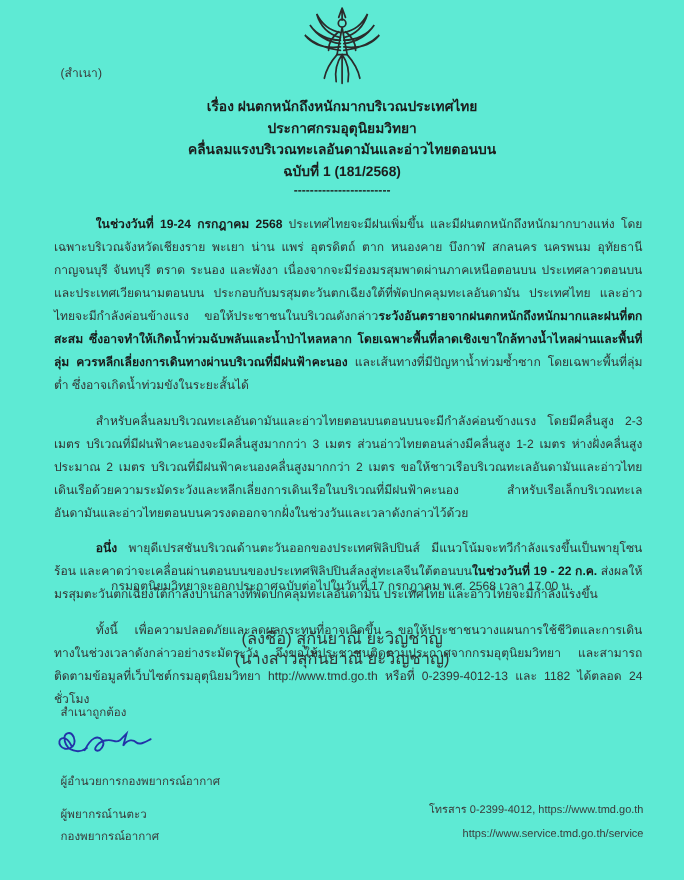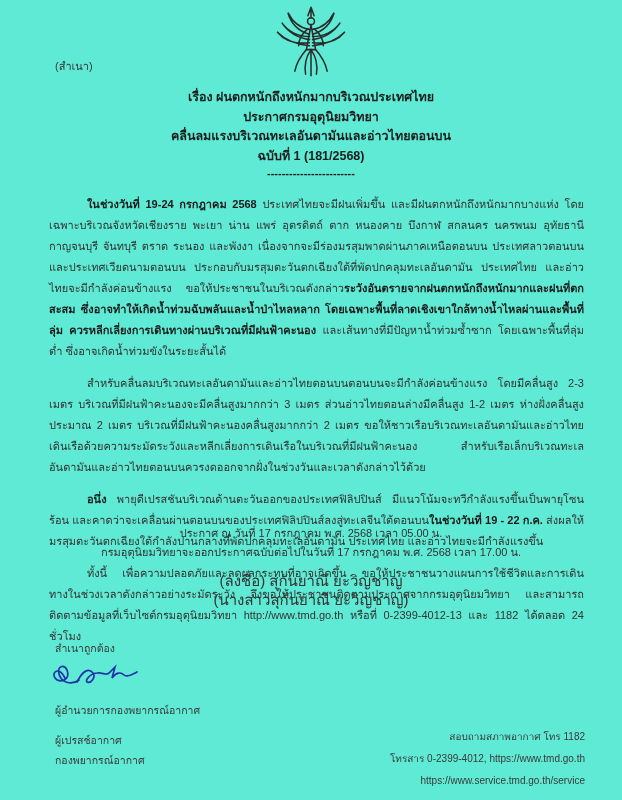--- a/index.html
+++ b/index.html
@@ -98,44 +98,42 @@
 
   <div class="content">
 
   <p class="para"><span class="b">ในช่วงวันที่ 19-24 กรกฎาคม 2568 </span><span>ประเทศไทยจะมีฝนเพิ่มขึ้น และมีฝนตกหนักถึงหนักมากบางแห่ง โดยเฉพาะบริเวณจังหวัดเชียงราย พะเยา น่าน แพร่ อุตรดิตถ์ ตาก หนองคาย บึงกาฬ สกลนคร นครพนม อุทัยธานี กาญจนบุรี จันทบุรี ตราด ระนอง และพังงา เนื่องจากจะมีร่องมรสุมพาดผ่านภาคเหนือตอนบน ประเทศลาวตอนบน และประเทศเวียดนามตอนบน ประกอบกับมรสุมตะวันตกเฉียงใต้ที่พัดปกคลุมทะเลอันดามัน ประเทศไทย และอ่าวไทยจะมีกำลังค่อนข้างแรง ขอให้ประชาชนในบริเวณดังกล่าว</span><span class="b">ระวังอันตรายจากฝนตกหนักถึงหนักมากและฝนที่ตกสะสม ซึ่งอาจทำให้เกิดน้ำท่วมฉับพลันและน้ำป่าไหลหลาก โดยเฉพาะพื้นที่ลาดเชิงเขาใกล้ทางน้ำไหลผ่านและพื้นที่ลุ่ม ควรหลีกเลี่ยงการเดินทางผ่านบริเวณที่มีฝนฟ้าคะนอง</span><span> และเส้นทางที่มีปัญหาน้ำท่วมซ้ำซาก โดยเฉพาะพื้นที่ลุ่มต่ำ ซึ่งอาจเกิดน้ำท่วมขังในระยะสั้นได้</span></p>
       <p class="para"><span>สำหรับคลื่นลมบริเวณทะเลอันดามันและอ่าวไทยตอนบนตอนบนจะมีกำลังค่อนข้างแรง โดยมีคลื่นสูง 2-3 เมตร บริเวณที่มีฝนฟ้าคะนองจะมีคลื่นสูงมากกว่า 3 เมตร ส่วนอ่าวไทยตอนล่างมีคลื่นสูง 1-2 เมตร ห่างฝั่งคลื่นสูงประมาณ 2 เมตร บริเวณที่มีฝนฟ้าคะนองคลื่นสูงมากกว่า 2 เมตร ขอให้ชาวเรือบริเวณทะเลอันดามันและอ่าวไทยเดินเรือด้วยความระมัดระวังและหลีกเลี่ยงการเดินเรือในบริเวณที่มีฝนฟ้าคะนอง สำหรับเรือเล็กบริเวณทะเลอันดามันและอ่าวไทยตอนบนควรงดออกจากฝั่งในช่วงวันและเวลาดังกล่าวไว้ด้วย</span></p>
       <p class="para"><span class="b">อนึ่ง</span><span> พายุดีเปรสชันบริเวณด้านตะวันออกของประเทศฟิลิปปินส์ มีแนวโน้มจะทวีกำลังแรงขึ้นเป็นพายุโซนร้อน และคาดว่าจะเคลื่อนผ่านตอนบนของประเทศฟิลิปปินส์ลงสู่ทะเลจีนใต้ตอนบน</span><span class="b">ในช่วงวันที่ 19 - 22 ก.ค.</span><span> ส่งผลให้มรสุมตะวันตกเฉียงใต้กำลังปานกลางที่พัดปกคลุมทะเลอันดามัน ประเทศไทย และอ่าวไทยจะมีกำลังแรงขึ้น</span></p>
       <p class="para"><span>ทั้งนี้ เพื่อความปลอดภัยและลดผลกระทบที่อาจเกิดขึ้น ขอให้ประชาชนวางแผนการใช้ชีวิตและการเดินทางในช่วงเวลาดังกล่าวอย่างระมัดระวัง จึงขอให้ประชาชนติดตามประกาศจากกรมอุตุนิยมวิทยา และสามารถติดตามข้อมูลที่เว็บไซต์กรมอุตุนิยมวิทยา http://www.tmd.go.th หรือที่ 0-2399-4012-13 และ 1182 ได้ตลอด 24 ชั่วโมง</span></p>
     </div>
 
   <div class="date-block">
-    <div>ประกาศ ณ วันที่ 17 กรกฎาคม พ.ศ. 2568 เวลา 05.00 น.</div>
     <div>กรมอุตุนิยมวิทยาจะออกประกาศฉบับต่อไปในวันที่ 17 กรกฎาคม พ.ศ. 2568 เวลา 17.00 น.</div>
   </div>
 
   <div class="sig-block">
     <div>(ลงชื่อ) สุกันยาณี ยะวิญชาญ</div>
     <div>(นางสาวสุกันยาณี ยะวิญชาญ)</div>
   </div>
 
   <div class="certify">
     <div>สำเนาถูกต้อง</div>
     <span class="hand-sign">
       <svg width="92" height="32" viewBox="0 0 92 32" xmlns="http://www.w3.org/2000/svg">
         <g fill="none" stroke="#2233a8" stroke-width="1.7" stroke-linecap="round">
           <path d="M16 18 C10 6 2 12 6 18 C10 24 22 20 18 10 C15 4 8 6 10 14 C12 22 22 26 30 20"></path>
           <path d="M28 22 C34 10 40 8 44 13 C47 17 42 24 38 22 C36 21 40 14 48 13 C54 12 56 16 60 13 L66 7 L63 18 C67 12 72 12 75 15 C78 18 84 14 88 12"></path>
         </g>
       </svg>
     </span>
     <div>ผู้อำนวยการกองพยากรณ์อากาศ</div>
     <div class="gap"></div>
-    <div>ผู้เปรสช์อากาศ</div>
+    <div>ผู้พยากรณ์านตะว</div>
     <div>กองพยากรณ์อากาศ</div>
   </div>
 
   <div class="site-footer">
-    <div>สอบถามสภาพอากาศ โทร 1182</div>
     <div>โทรสาร 0-2399-4012, https://www.tmd.go.th</div>
     <div>https://www.service.tmd.go.th/service</div>
   </div>
 
 </div>
 
 </body></html>

